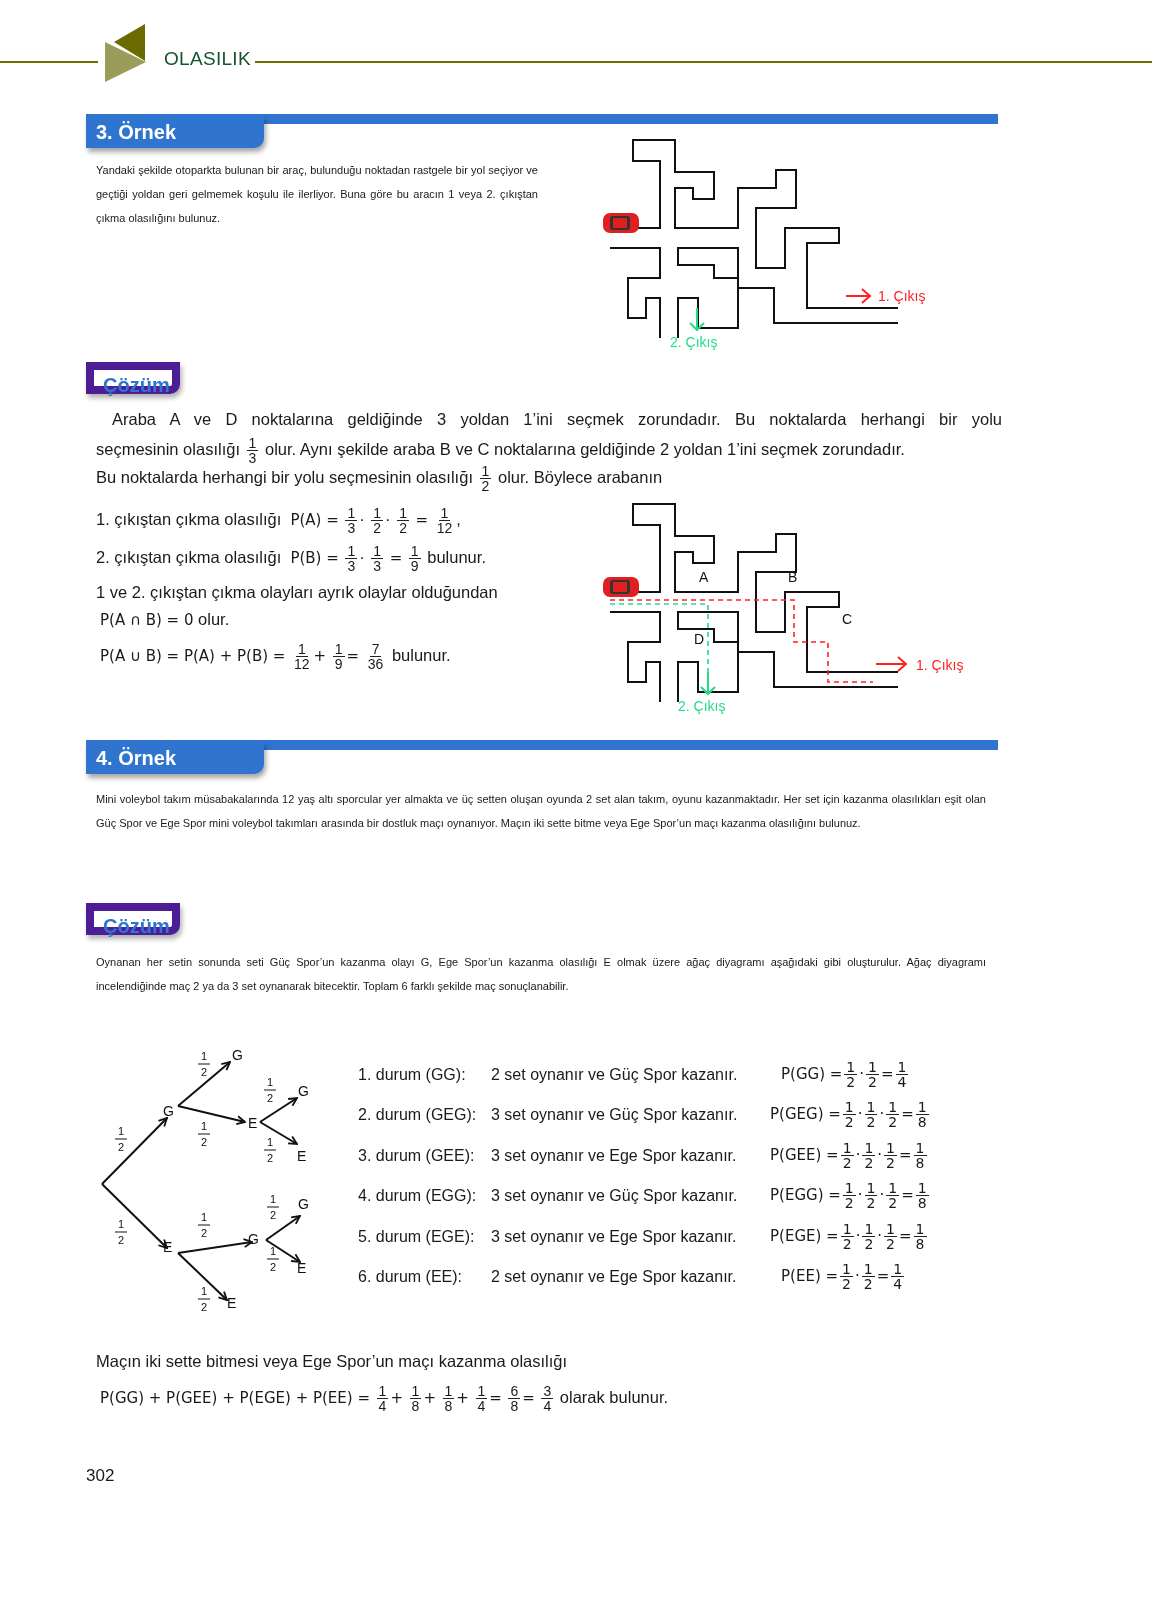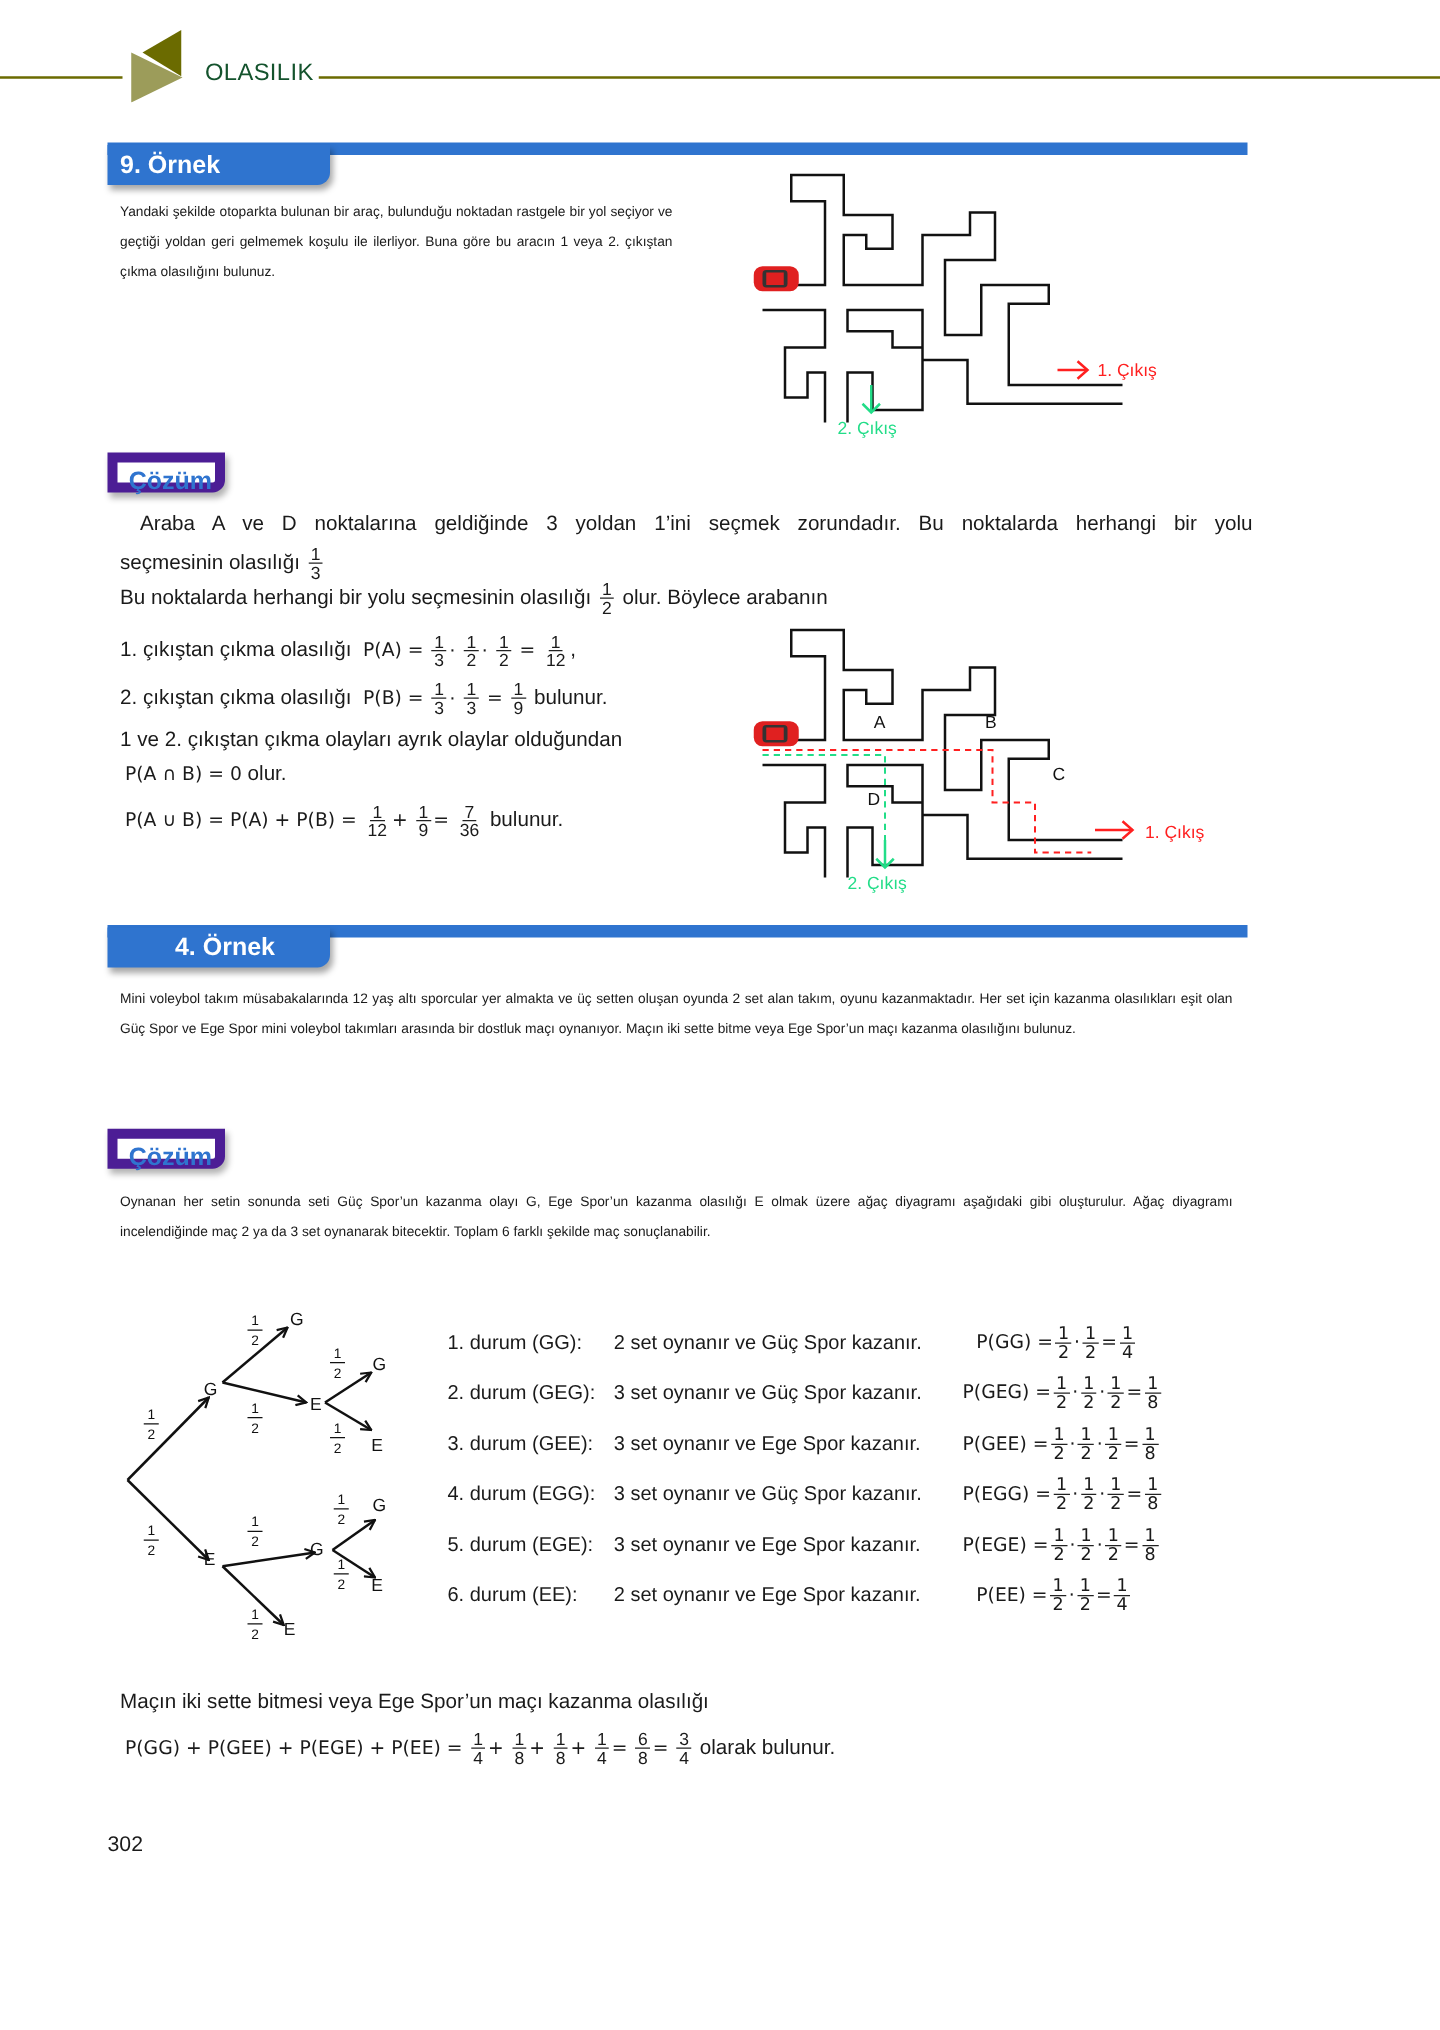--- a/index.html
+++ b/index.html
@@ -33,21 +33,21 @@
 
 <div class="hdr-line" style="left:0;width:98px;"></div>
 <div class="hdr-line" style="left:255px;width:897px;"></div>
 <svg class="abs" style="left:100px;top:24px;" width="52" height="58">
   <polygon points="5,18 5,58 46,38" fill="#9c9c5a"></polygon>
   <polygon points="45,0 45,37 14,18" fill="#6b6b00"></polygon>
 </svg>
 <div class="hdr-title">OLASILIK</div>
 
 <div class="ex-bar" style="top:114px;"></div>
-<div class="ex-tab" style="top:116px;">9. Örnek</div>
+<div class="ex-tab" style="top:116px;">3. Örnek</div>
 <div class="para" style="left:96px;top:158px;width:442px;">Yandaki şekilde otoparkta bulunan bir araç, bulunduğu noktadan rastgele bir yol seçiyor ve geçtiği yoldan geri gelmemek koşulu ile ilerliyor. Buna göre bu aracın 1 veya 2. çıkıştan çıkma olasılığını bulunuz.</div>
 
 <svg class="abs" style="left:598px;top:128px;" width="360" height="230">
   <g fill="none" stroke="#111" stroke-width="2">
     <polyline points="12,100 62,100 62,33 35,33 35,12 77,12 77,44 116,44 116,71 95,71 95,60 77,60 77,100 140,100 140,60 178,60 178,42 198,42 198,80 158,80 158,140 187,140 187,100 241,100 241,115 209,115 209,180 300,180"></polyline>
     <polyline points="12,120 62,120 62,150 30,150 30,190 48,190 48,170 62,170 62,210"></polyline>
     <polyline points="80,210 80,170 100,170 100,200 140,200 140,150 116,150 116,137 80,137 80,120 140,120 140,160 176,160 176,195 300,195"></polyline>
   </g>
   <g>
     <rect x="5" y="85" width="36" height="20" rx="7" fill="#e02020"></rect>
@@ -68,20 +68,21 @@
 
 <div class="cz-tab" style="top:362px;">Çözüm</div>
 
 <div class="line" style="left:112px;top:410px;width:890px;text-align:justify;text-align-last:justify;">Araba A ve D noktalarına geldiğinde 3 yoldan 1’ini seçmek zorundadır. Bu noktalarda herhangi bir yolu</div>
 <div class="line" style="left:96px;top:436px;width:890px;">
   <span>seçmesinin olasılığı</span>
   <span class="frac">
       <span class="num">1</span>
       <span class="den">3</span>
     </span>
+  <span>olur. Aynı şekilde araba B ve C noktalarına geldiğinde 2 yoldan 1’ini seçmek zorundadır.</span>
 </div>
 <div class="line" style="left:96px;top:464px;">
   <span>Bu noktalarda herhangi bir yolu seçmesinin olasılığı</span>
   <span class="frac">
       <span class="num">1</span>
       <span class="den">2</span>
     </span>
   <span>olur. Böylece arabanın</span>
 </div>
 
@@ -169,21 +170,21 @@
   </g>
   <text x="318" y="178" font-size="14" fill="#ff2020">1. Çıkış</text>
   <g stroke="#22dd88" stroke-width="2" fill="none">
     <line x1="110" y1="180" x2="110" y2="202"></line>
       <polyline points="103,195 110,202 117,195"></polyline>
   </g>
   <text x="80" y="219" font-size="14" fill="#22dd88">2. Çıkış</text>
 </svg>
 
 <div class="ex-bar" style="top:740px;"></div>
-<div class="ex-tab" style="top:742px;text-align:center;">4. Örnek</div>
+<div class="ex-tab" style="top:742px;">4. Örnek</div>
 <div class="para" style="left:96px;top:787px;width:890px;">Mini voleybol takım müsabakalarında 12 yaş altı sporcular yer almakta ve üç setten oluşan oyunda 2 set alan takım, oyunu kazanmaktadır. Her set için kazanma olasılıkları eşit olan Güç Spor ve Ege Spor mini voleybol takımları arasında bir dostluk maçı oynanıyor. Maçın iki sette bitme veya Ege Spor’un maçı kazanma olasılığını bulunuz.</div>
 
 <div class="cz-tab" style="top:903px;">Çözüm</div>
 <div class="para" style="left:96px;top:950px;width:890px;">Oynanan her setin sonunda seti Güç Spor’un kazanma olayı G, Ege Spor’un kazanma olasılığı E olmak üzere ağaç diyagramı aşağıdaki gibi oluşturulur. Ağaç diyagramı incelendiğinde maç 2 ya da 3 set oynanarak bitecektir. Toplam 6 farklı şekilde maç sonuçlanabilir.</div>
 
 <svg class="abs" style="left:90px;top:1040px;" width="240" height="285">
   <defs>
     <marker id="ah" markerWidth="10" markerHeight="10" refX="9" refY="5" orient="auto" markerUnits="userSpaceOnUse">
       <polyline points="1,1 9,5 1,9" fill="none" stroke="#111" stroke-width="1.8"></polyline>
     </marker>

